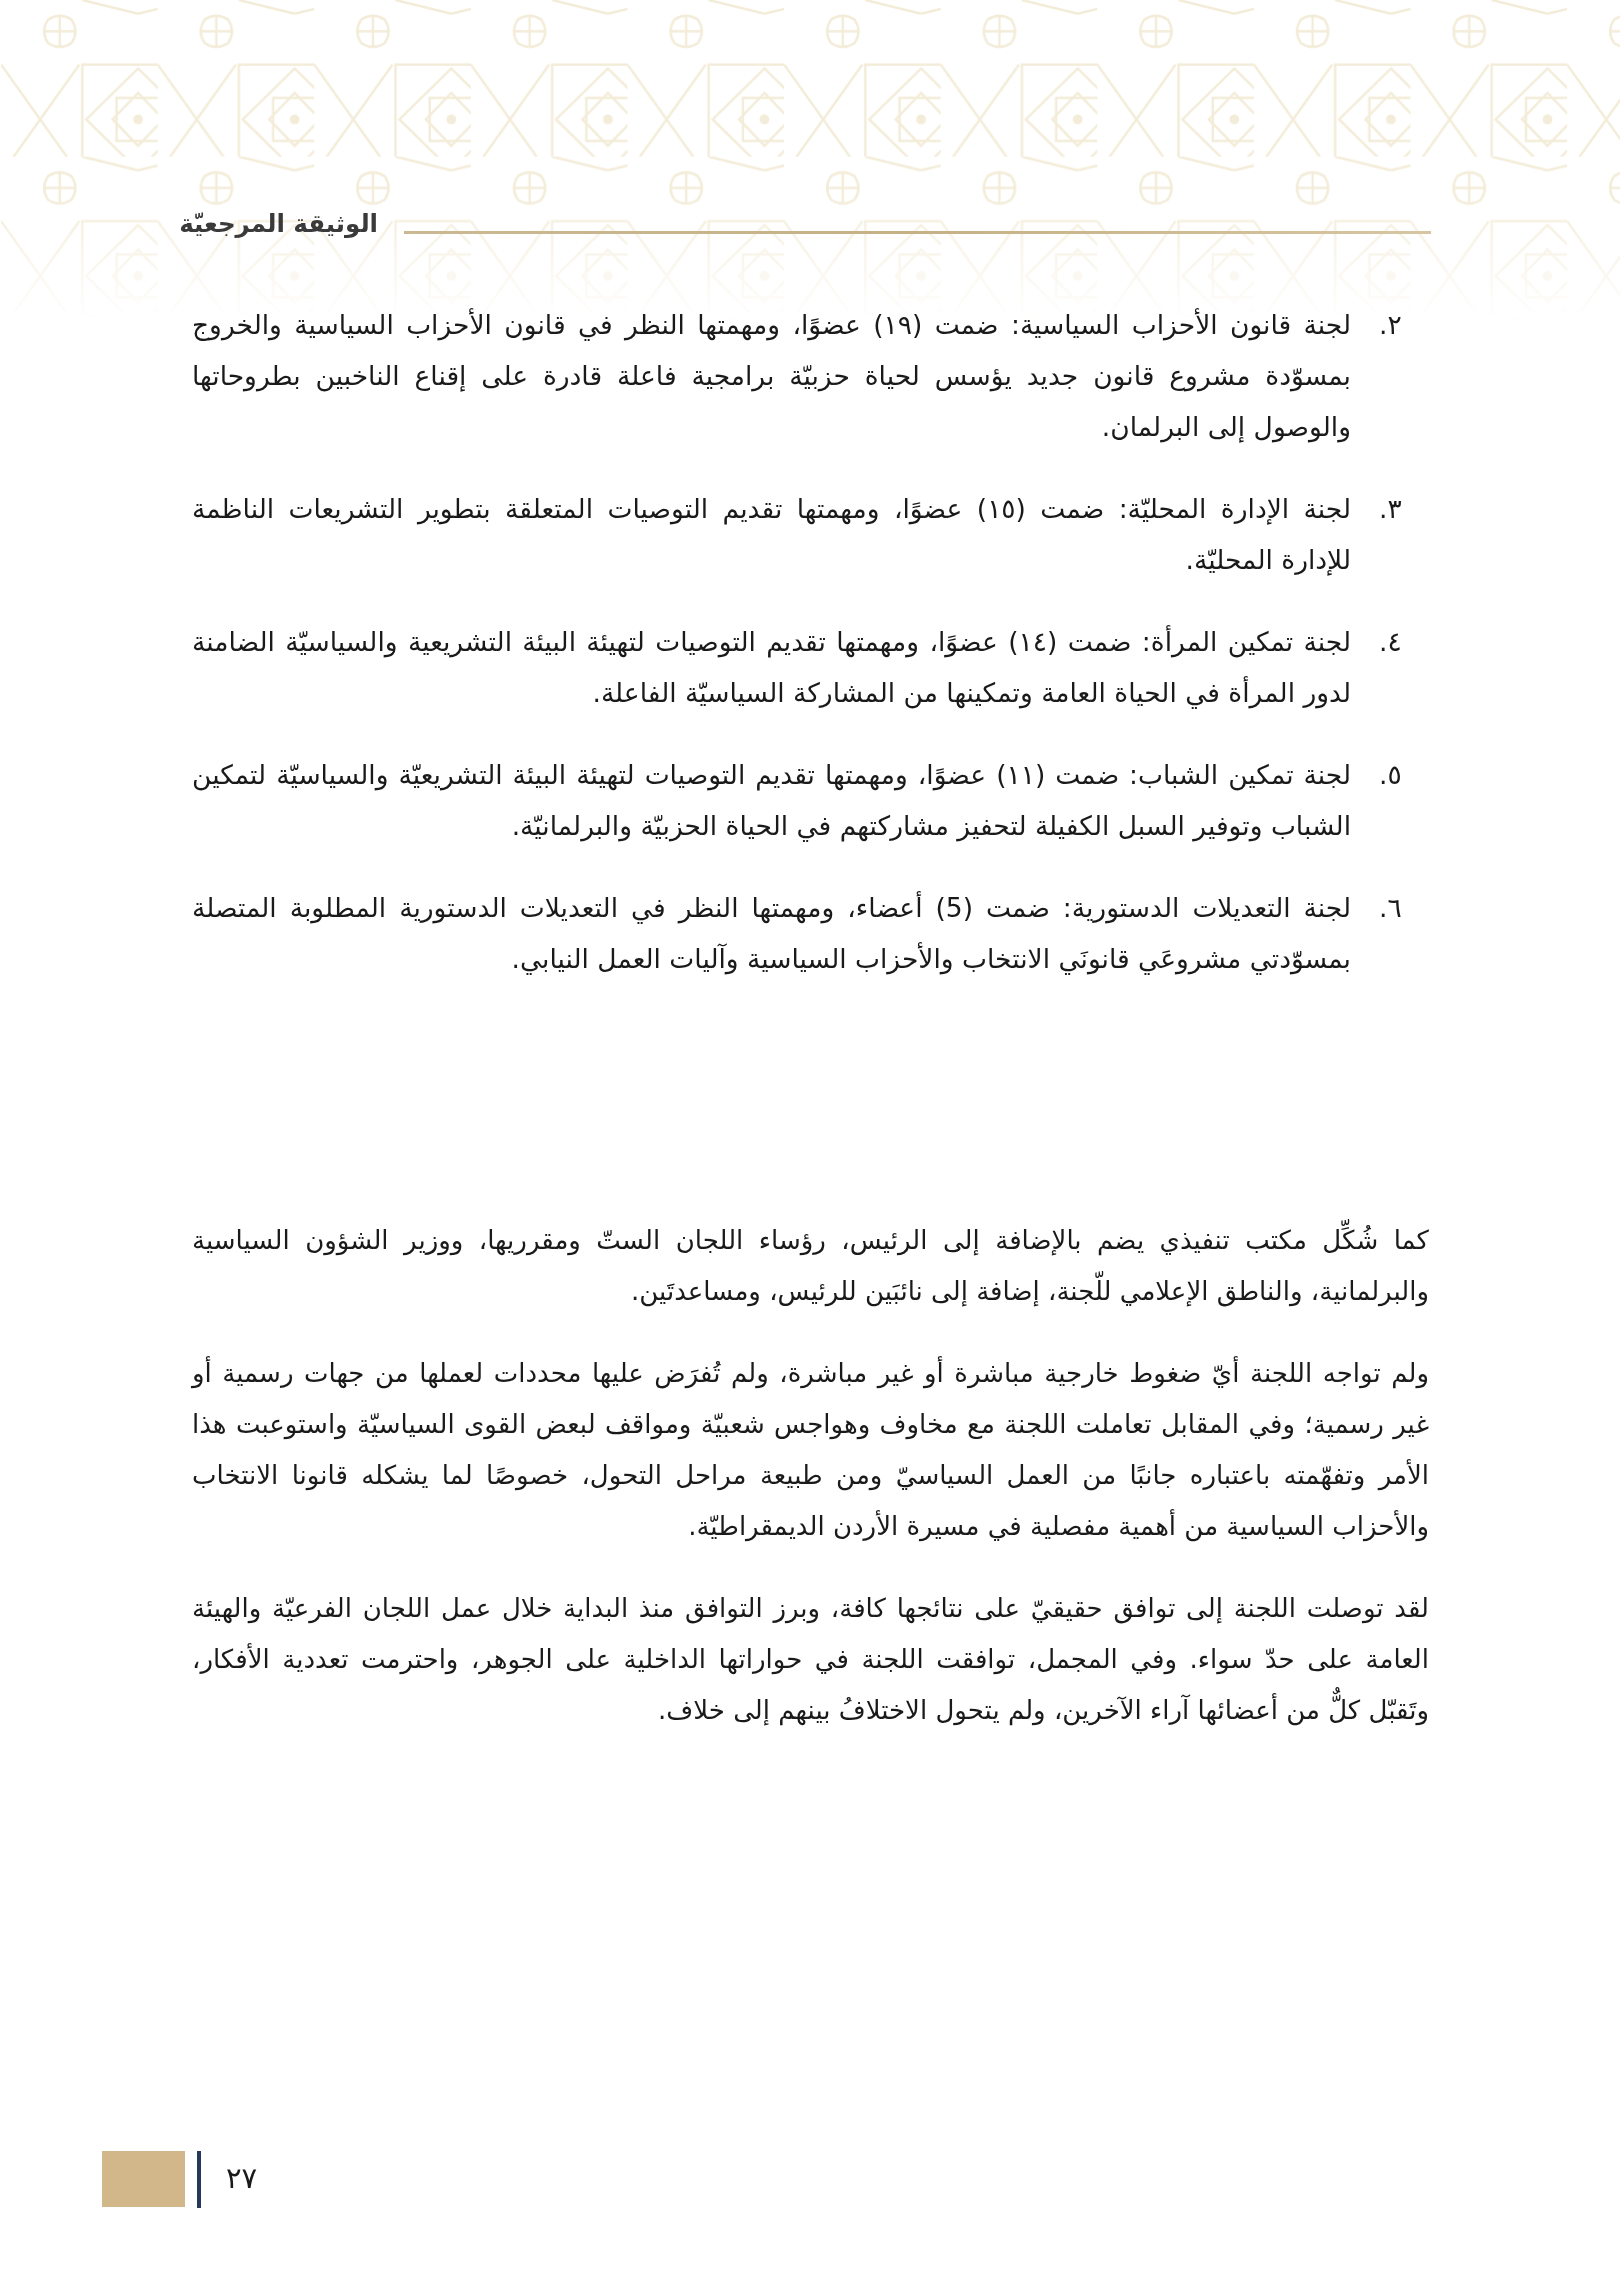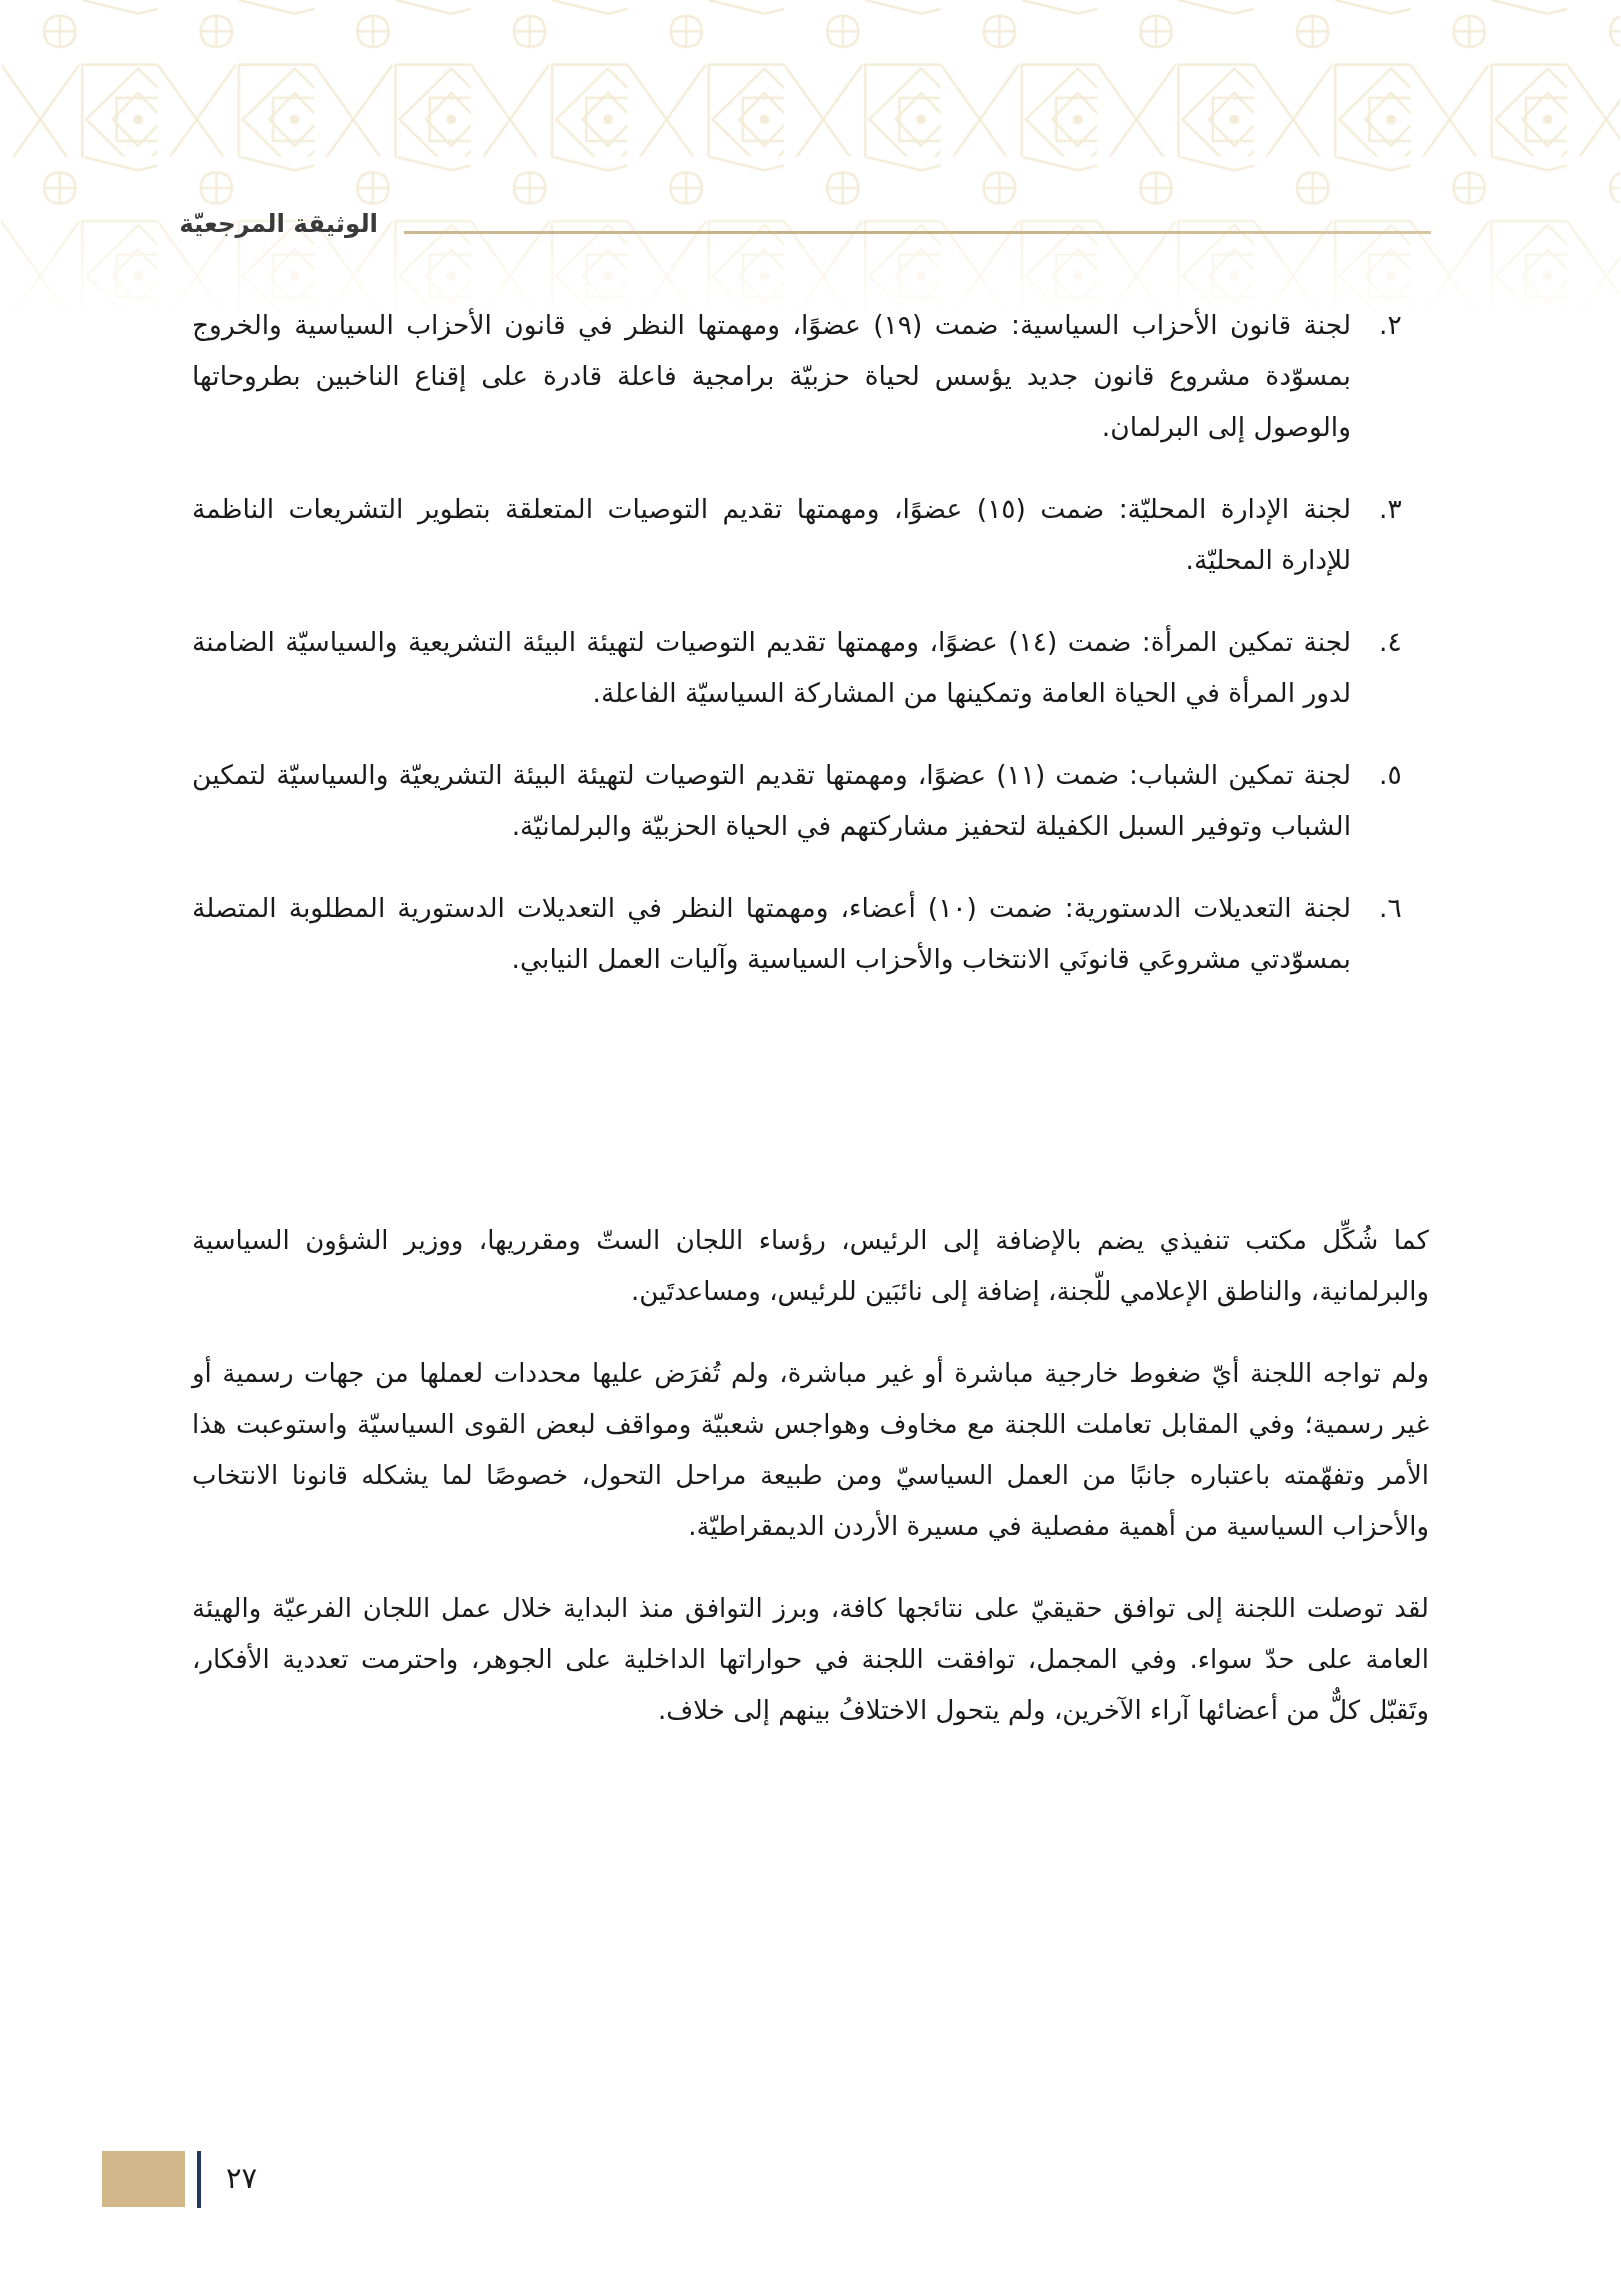--- a/index.html
+++ b/index.html
@@ -185,21 +185,21 @@
   <div class="list-item">
     <span class="item-number">٤.</span>
     <span class="item-text">لجنة تمكين المرأة: ضمت (١٤) عضوًا، ومهمتها تقديم التوصيات لتهيئة البيئة التشريعية والسياسيّة الضامنة لدور المرأة في الحياة العامة وتمكينها من المشاركة السياسيّة الفاعلة.</span>
   </div>
   <div class="list-item">
     <span class="item-number">٥.</span>
     <span class="item-text">لجنة تمكين الشباب: ضمت (١١) عضوًا، ومهمتها تقديم التوصيات لتهيئة البيئة التشريعيّة والسياسيّة لتمكين الشباب وتوفير السبل الكفيلة لتحفيز مشاركتهم في الحياة الحزبيّة والبرلمانيّة.</span>
   </div>
   <div class="list-item">
     <span class="item-number">٦.</span>
-    <span class="item-text">لجنة التعديلات الدستورية: ضمت (١٠) أعضاء، ومهمتها النظر في التعديلات الدستورية المطلوبة المتصلة بمسوّدتي مشروعَي قانونَي الانتخاب والأحزاب السياسية وآليات العمل النيابي.</span>
+    <span class="item-text">لجنة التعديلات الدستورية: ضمت (5) أعضاء، ومهمتها النظر في التعديلات الدستورية المطلوبة المتصلة بمسوّدتي مشروعَي قانونَي الانتخاب والأحزاب السياسية وآليات العمل النيابي.</span>
   </div>
 </div>
 
 <div class="paragraphs">
   <p class="paragraph">كما شُكِّل مكتب تنفيذي يضم بالإضافة إلى الرئيس، رؤساء اللجان الستّ ومقرريها، ووزير الشؤون السياسية والبرلمانية، والناطق الإعلامي للّجنة، إضافة إلى نائبَين للرئيس، ومساعدتَين.</p>
   <p class="paragraph">ولم تواجه اللجنة أيّ ضغوط خارجية مباشرة أو غير مباشرة، ولم تُفرَض عليها محددات لعملها من جهات رسمية أو غير رسمية؛ وفي المقابل تعاملت اللجنة مع مخاوف وهواجس شعبيّة ومواقف لبعض القوى السياسيّة واستوعبت هذا الأمر وتفهّمته باعتباره جانبًا من العمل السياسيّ ومن طبيعة مراحل التحول، خصوصًا لما يشكله قانونا الانتخاب والأحزاب السياسية من أهمية مفصلية في مسيرة الأردن الديمقراطيّة.</p>
   <p class="paragraph">لقد توصلت اللجنة إلى توافق حقيقيّ على نتائجها كافة، وبرز التوافق منذ البداية خلال عمل اللجان الفرعيّة والهيئة العامة على حدّ سواء. وفي المجمل، توافقت اللجنة في حواراتها الداخلية على الجوهر، واحترمت تعددية الأفكار، وتَقبّل كلٌّ من أعضائها آراء الآخرين، ولم يتحول الاختلافُ بينهم إلى خلاف.</p>
 </div>
 
 <div class="footer">

